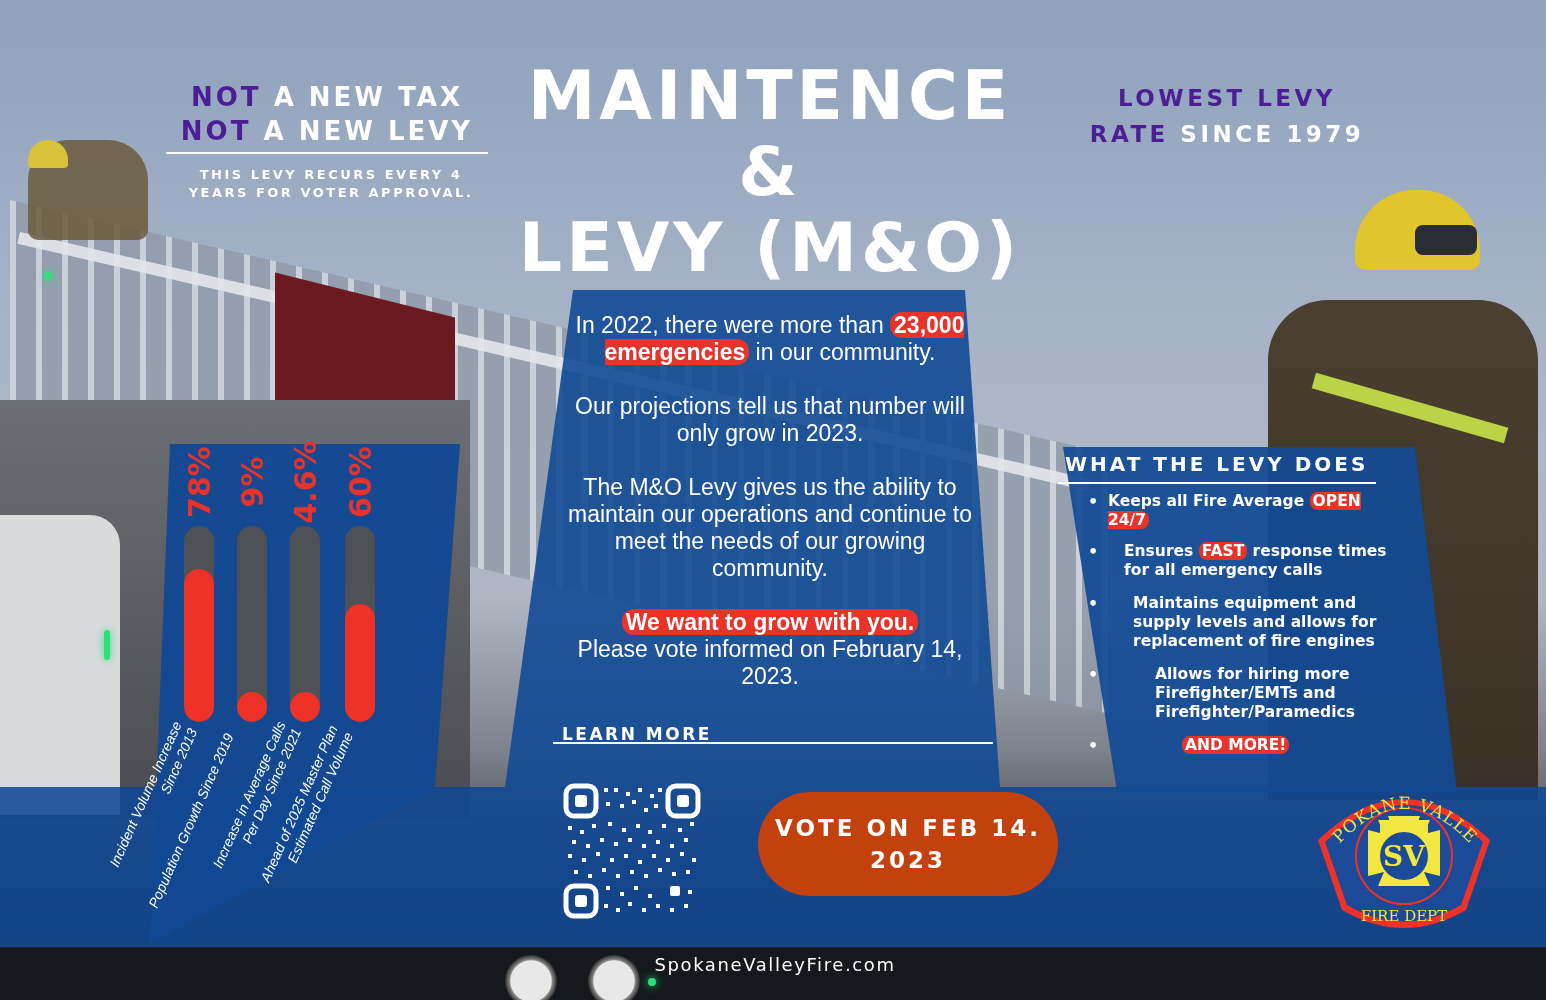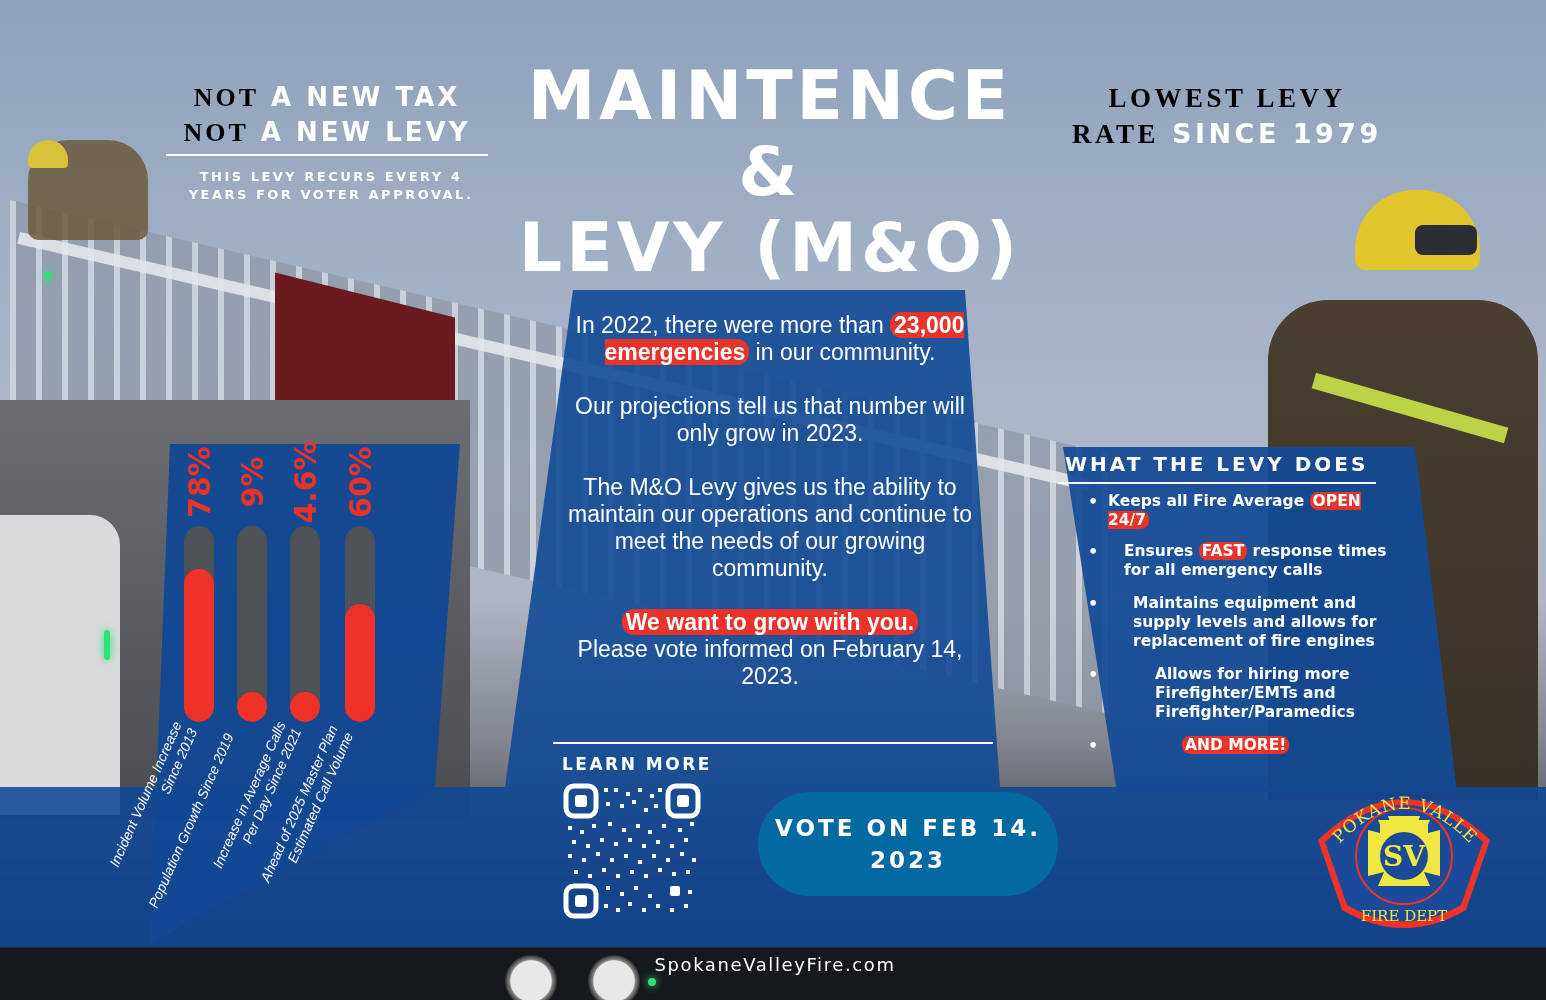--- a/index.html
+++ b/index.html
@@ -95,36 +95,36 @@
       background: rgba(18, 74, 150, 0.93);
       clip-path: polygon(18px 0, 370px 0, 412px 345px, 72px 345px);
     }
 
     
     .tl-block { position: absolute; left: 166px; top: 80px; width: 322px; text-align: center; }
     .tl-line {
       font-family: "DejaVu Sans", sans-serif; font-weight: bold; font-size: 26px;
       letter-spacing: 3px; color: #fff; line-height: 34px;
     }
-    .red { color: #000000; font-family: Liberation Serif, serif; }
+    .red { color: #4c1d95; }
     .tl-rule { height: 2px; background: #fff; margin: 4px 0 12px 0; }
     .tl-sub {
       font-family: "DejaVu Sans", sans-serif; font-weight: bold; font-size: 13px;
       letter-spacing: 2.5px; color: #fff; line-height: 18px; padding-left: 8px;
     }
     
     .title {
       position: absolute; left: 490px; top: 36px; width: 560px; text-align: center;
       font-family: "DejaVu Sans", sans-serif; font-weight: bold;
       font-size: 68px; line-height: 76px; color: #fff; letter-spacing: 4px; margin-top: 22px;
     }
     
     .tr-block {
       position: absolute; left: 1062px; top: 80px; width: 330px; text-align: center;
-      font-family: "DejaVu Sans", sans-serif; font-weight: bold; font-size: 27px;
+      font-family: "DejaVu Sans", sans-serif; font-weight: bold; font-size: 23px;
       letter-spacing: 3.5px; line-height: 36px; color: #fff;
     }
     
     .chart {
       position: absolute; left: 178px; top: 440px; width: 220px; height: 500px;
     }
     .bar-col { position: absolute; top: 0; width: 30px; height: 500px; }
     .bar-val {
       position: absolute; left: 50%; top: 42px;
       transform: translate(-50%, -50%) rotate(-90deg);
@@ -152,30 +152,30 @@
     }
     .center-text p { margin-bottom: 27px; }
     .pill {
       background: #e8332a; color: #fff; font-weight: bold;
       border-radius: 12px; padding: 0 4px;
     }
     .center-rule {
       position: absolute; left: 553px; top: 742px; width: 440px; height: 2px; background: #fff;
     }
     .learn-more {
-      position: absolute; left: 562px; top: 754px;
+      position: absolute; left: 562px; top: 724px;
       font-family: "DejaVu Sans", sans-serif; font-weight: bold; font-size: 17px;
       letter-spacing: 2.5px; color: #fff;
     }
     .qr {
       position: absolute; left: 562px; top: 782px; width: 140px; height: 138px;
     }
     .vote-btn {
       position: absolute; left: 758px; top: 792px; width: 300px; height: 104px;
-      background: #0369a1; border-radius: 52px; border: none;
+      background: #c2410c; border-radius: 52px; border: none;
       color: #fff; font-family: "DejaVu Sans", sans-serif; font-weight: bold;
       font-size: 23px; letter-spacing: 3px; line-height: 32px; text-align: center;
       display: flex; align-items: center; justify-content: center; cursor: pointer;
     }
     
     .levy-head {
       position: absolute; left: 1065px; top: 452px;
       font-family: "DejaVu Sans", sans-serif; font-weight: bold; font-size: 20px;
       letter-spacing: 3px; color: #fff;
     }

